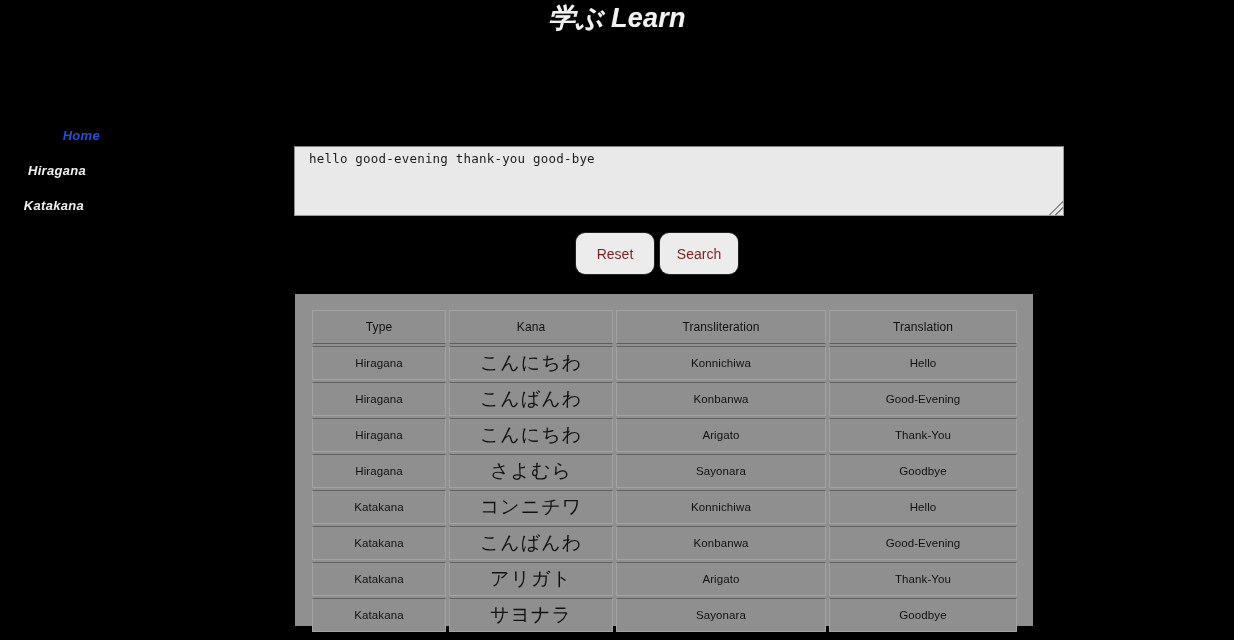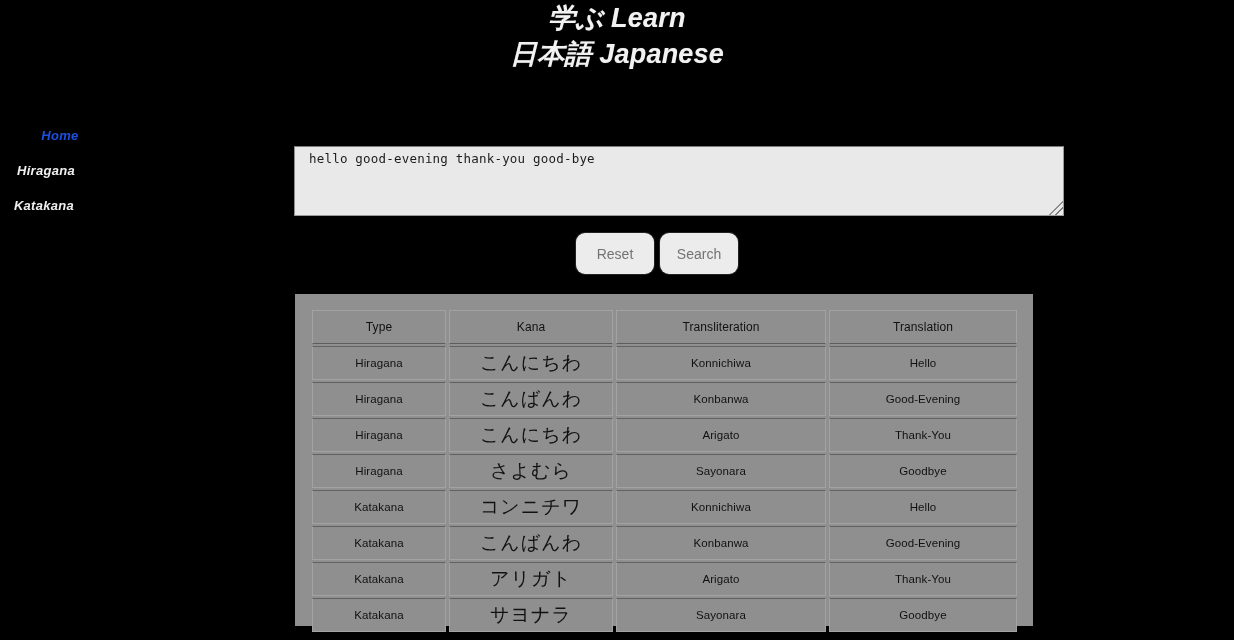--- a/index.html
+++ b/index.html
@@ -47,21 +47,21 @@
     display: block;
     font-size: 13px;
     font-weight: bold;
     font-style: italic;
     letter-spacing: 0.3px;
     color: #f0f0f0;
     padding: 0 0 0 4px;
     margin: 0 0 19px 0;
     height: 16px;
     line-height: 16px;
-    text-align: center;
+    text-align: right;
     width: 80px;
     cursor: pointer;
     user-select: none;
   }
   .nav-item.active {
     color: #1f4fe0;
   }
   .nav-home   { margin-left: 16px; }
   .nav-hira   { margin-left: 2px; }
   .nav-kata   { margin-left: 0px; }
@@ -115,21 +115,21 @@
     gap: 6px;
     padding-left: 80px;
     box-sizing: border-box;
   }
   .btn {
     background: #ececec;
     border: none;
     border-radius: 9px;
     font-family: "Liberation Sans", sans-serif;
     font-size: 14px;
-    color: #737373;
+    color: #7f1d1d;
     height: 41px;
     min-width: 78px;
     padding: 0 14px;
     cursor: pointer;
     box-shadow: 0 0 0 1px rgba(140,140,140,0.25);
   }
 
   
   .table-panel {
     position: absolute;
@@ -178,21 +178,20 @@
   .col-kana   { width: 164px; }
   .col-trans  { width: 210px; }
   .col-tr     { width: 188px; }
   .spacer-col { width: 3px; }
 </style>
 </head>
 <body>
 
 <div class="title-block">
   <div class="title-line">学ぶ Learn</div>
-  <div class="title-line">日本語 Japanese</div>
 </div>
 
 <nav class="sidebar">
   <a class="nav-item active nav-home">Home</a>
   <a class="nav-item nav-hira">Hiragana</a>
   <a class="nav-item nav-kata">Katakana</a>
 </nav>
 
 <div class="ta-wrap">
   <textarea class="search-textarea" spellcheck="false" placeholder="" style="">hello good-evening thank-you good-bye</textarea>

